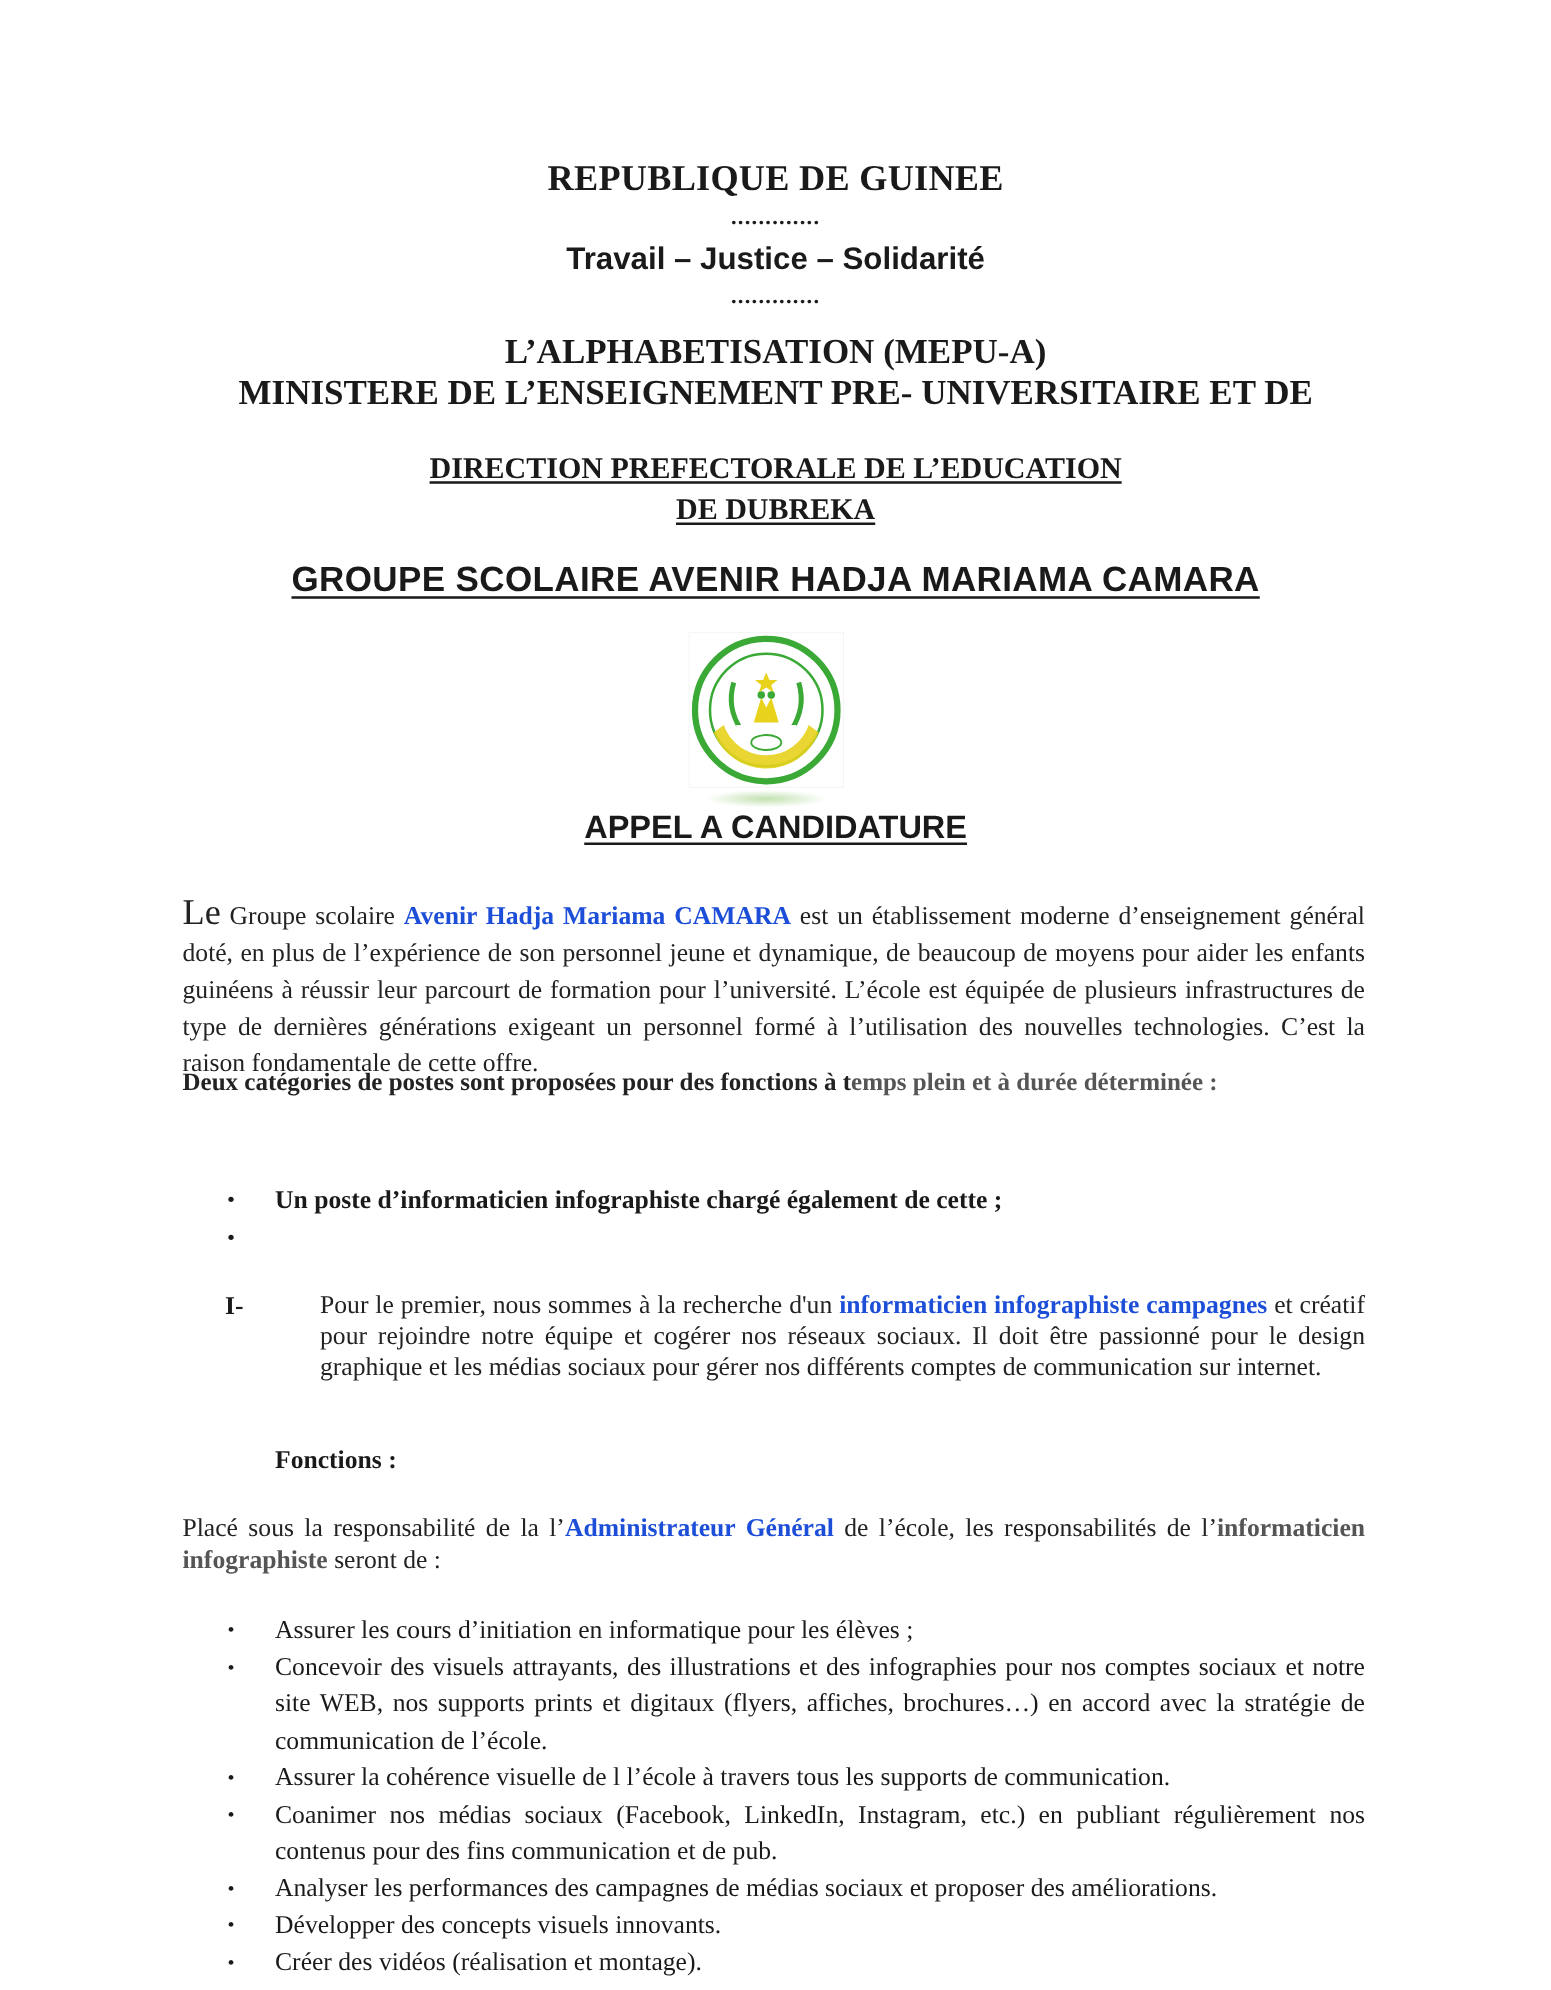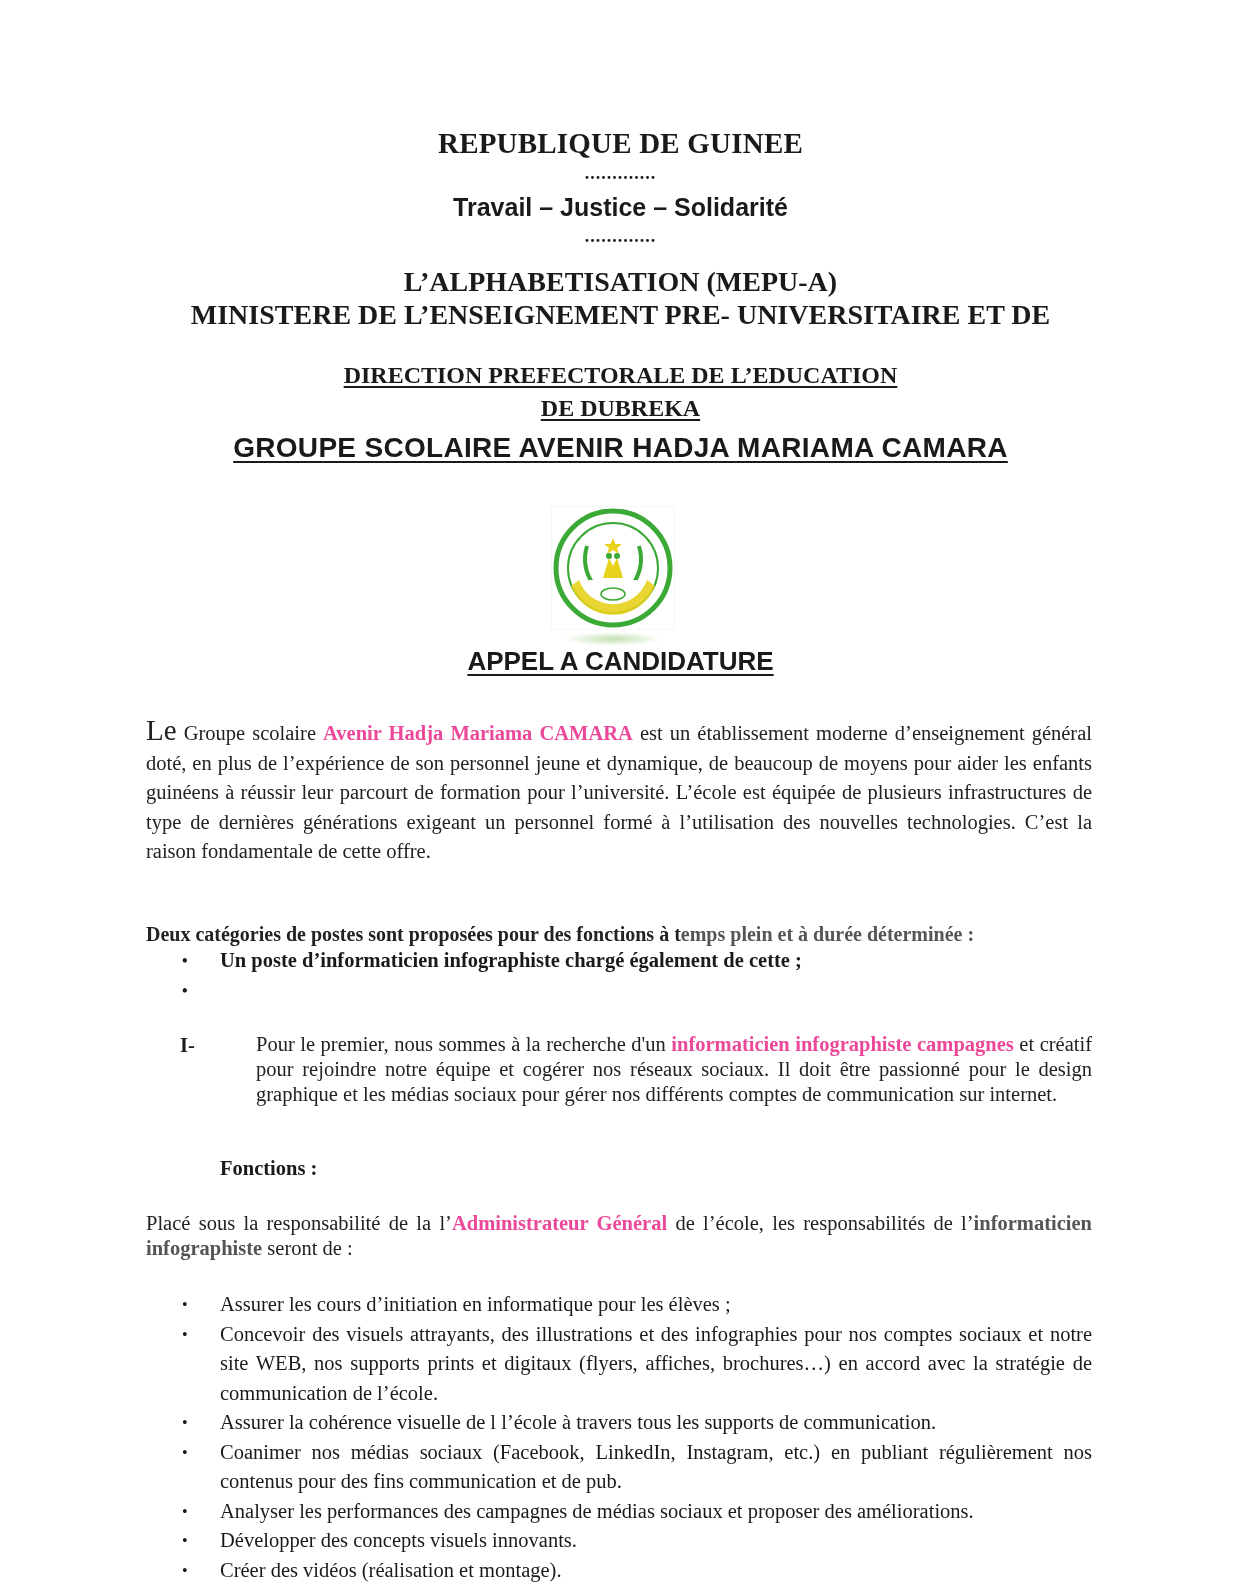--- a/index.html
+++ b/index.html
@@ -6,30 +6,30 @@
     body { width: 1241px; height: 1592px; position: relative; overflow: hidden; color: #1a1a1a; font-family: "Liberation Serif", serif; }
     .page { position: absolute; left: 0; top: 0; width: 1241px; height: 1555px; }
     .center { position: absolute; left: 0; width: 1241px; text-align: center; }
     .h-rep { top: 127px; font-size: 29px; font-weight: bold; letter-spacing: 0.2px; }
     .dots { font-size: 18px; font-weight: bold; letter-spacing: 1px; }
     .dots1 { top: 163px; }
     .dots2 { top: 226px; }
     .motto { top: 193px; font-family: "Liberation Sans", sans-serif; font-size: 25px; font-weight: bold; }
     .ministry { top: 265px; font-size: 28px; font-weight: bold; line-height: 33px; }
     .direction { top: 359px; font-size: 24px; font-weight: bold; line-height: 33px; text-decoration: underline; text-underline-offset: 3px; }
-    .school { top: 432px; font-family: "Liberation Sans", sans-serif; font-size: 28px; font-weight: bold; text-decoration: underline; text-underline-offset: 4px; letter-spacing: 0.3px; }
+    .school { top: 448px; font-family: "Liberation Sans", sans-serif; font-size: 28px; font-weight: bold; text-decoration: underline; text-underline-offset: 4px; letter-spacing: 0.3px; }
     .logo-wrap { position: absolute; left: 551px; top: 506px; width: 124px; height: 124px; }
     .logo-shadow { position: absolute; left: 564px; top: 632px; width: 98px; height: 14px; border-radius: 50%; background: radial-gradient(ellipse at center, rgba(120,190,80,0.45) 0%, rgba(255,255,255,0) 70%); }
     .appel { top: 646px; font-family: "Liberation Sans", sans-serif; font-size: 26px; font-weight: bold; text-decoration: underline; text-underline-offset: 4px; }
 
     .para { position: absolute; left: 146px; width: 946px; font-size: 20.5px; line-height: 29.5px; text-align: justify; color: #222; }
     .intro { top: 716px; }
     .intro .big { font-size: 29px; }
-    b.dark { color: #ec4899; }
-    .cats { top: 920px; font-weight: bold; font-size: 20px; }
+    b.dark { color: #1d4ed8; }
+    .cats { top: 852px; font-weight: bold; font-size: 20px; }
     .grey { color: #555; }
     ul.blist { position: absolute; left: 178px; width: 914px; margin: 0; padding: 0; list-style: none; font-size: 20.5px; line-height: 29.5px; }
     ul.blist li { position: relative; padding-left: 42px; text-align: justify; }
     ul.blist li .bullet { position: absolute; left: 4px; top: 0; font-size: 16px; }
     .posts { top: 946px; font-weight: bold; }
     .roman { position: absolute; left: 180px; top: 1034px; font-size: 20.5px; font-weight: bold; }
     .first { left: 256px; width: 836px; top: 1032px; line-height: 25px; }
     .fonctions { position: absolute; left: 220px; top: 1157px; font-size: 20.5px; font-weight: bold; }
     .place { top: 1211px; line-height: 25px; }
     .resp { top: 1290px; line-height: 25px; }

